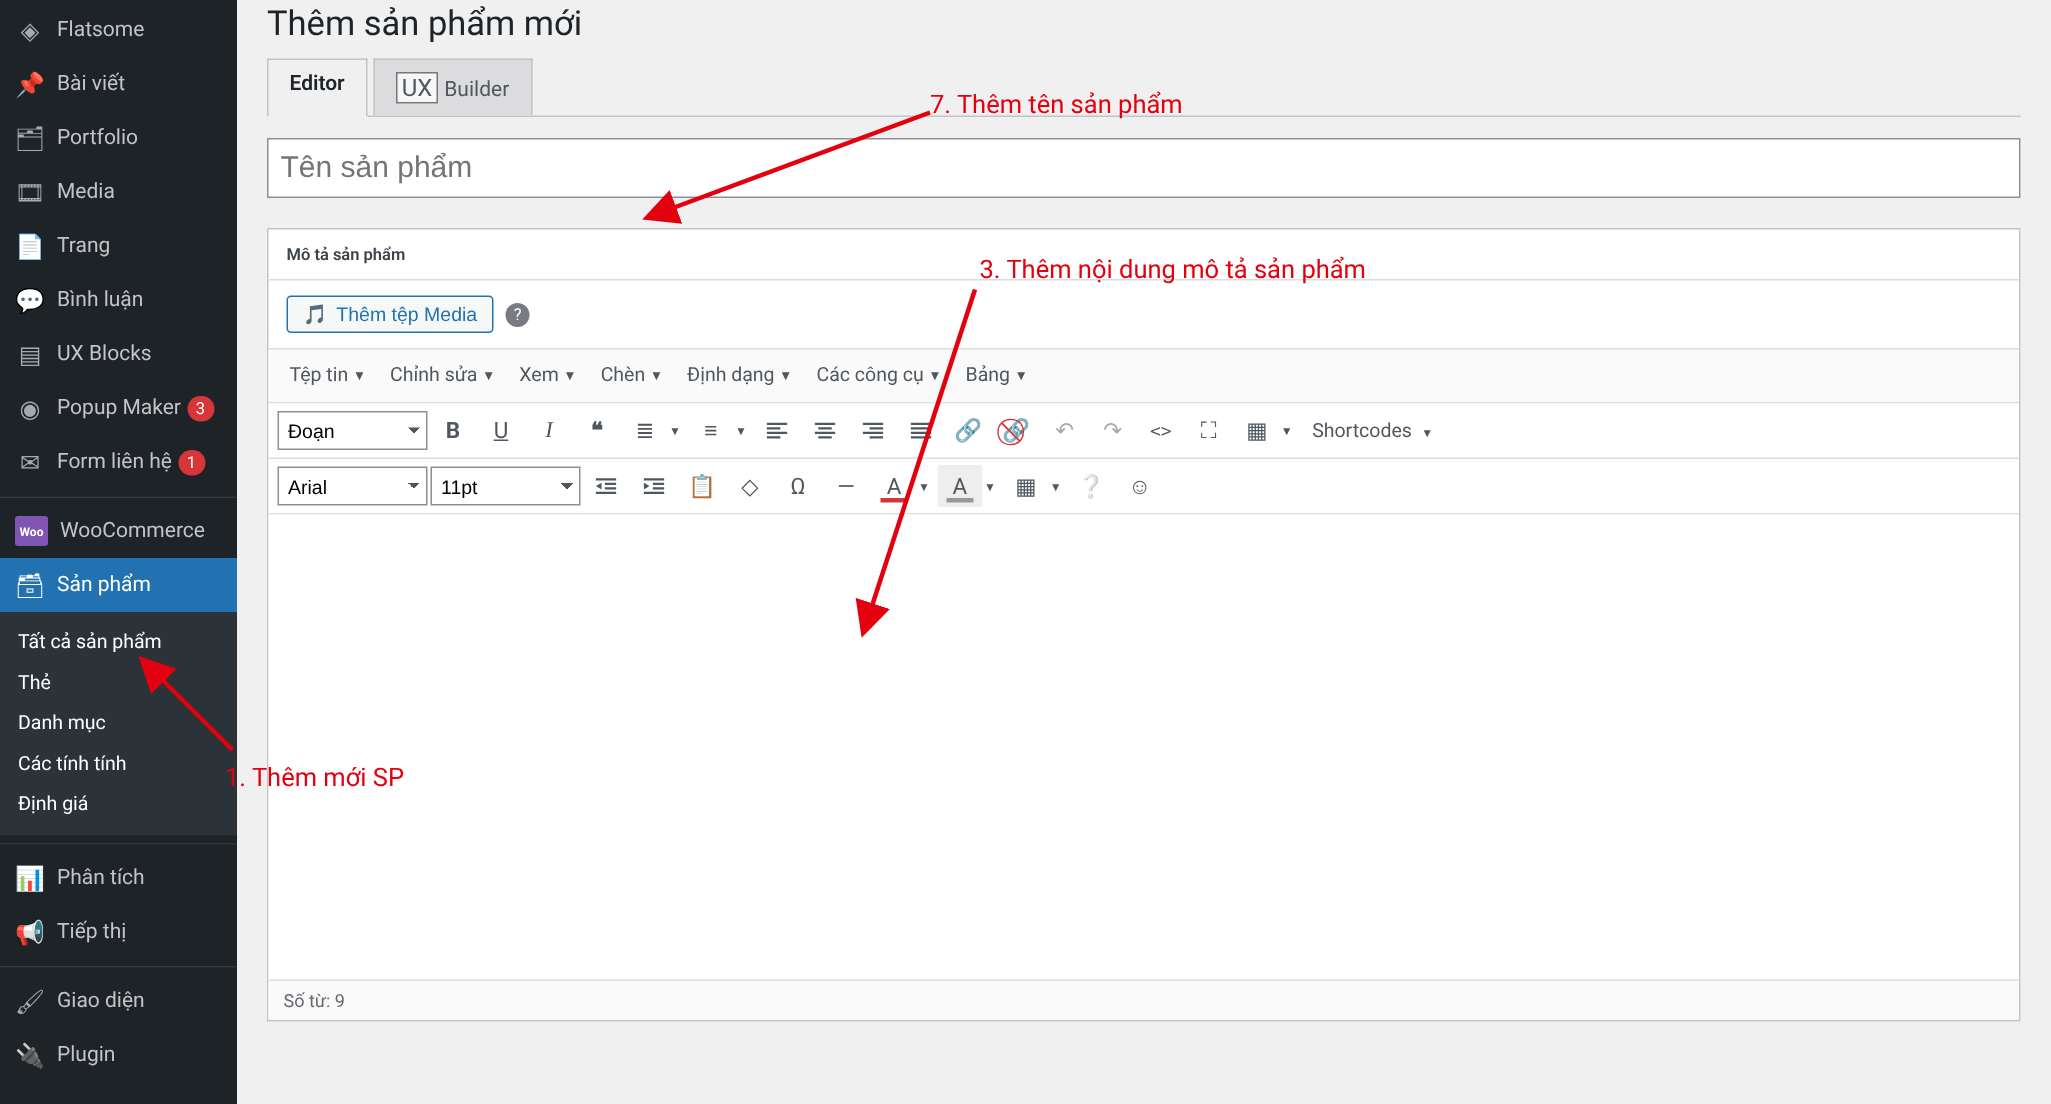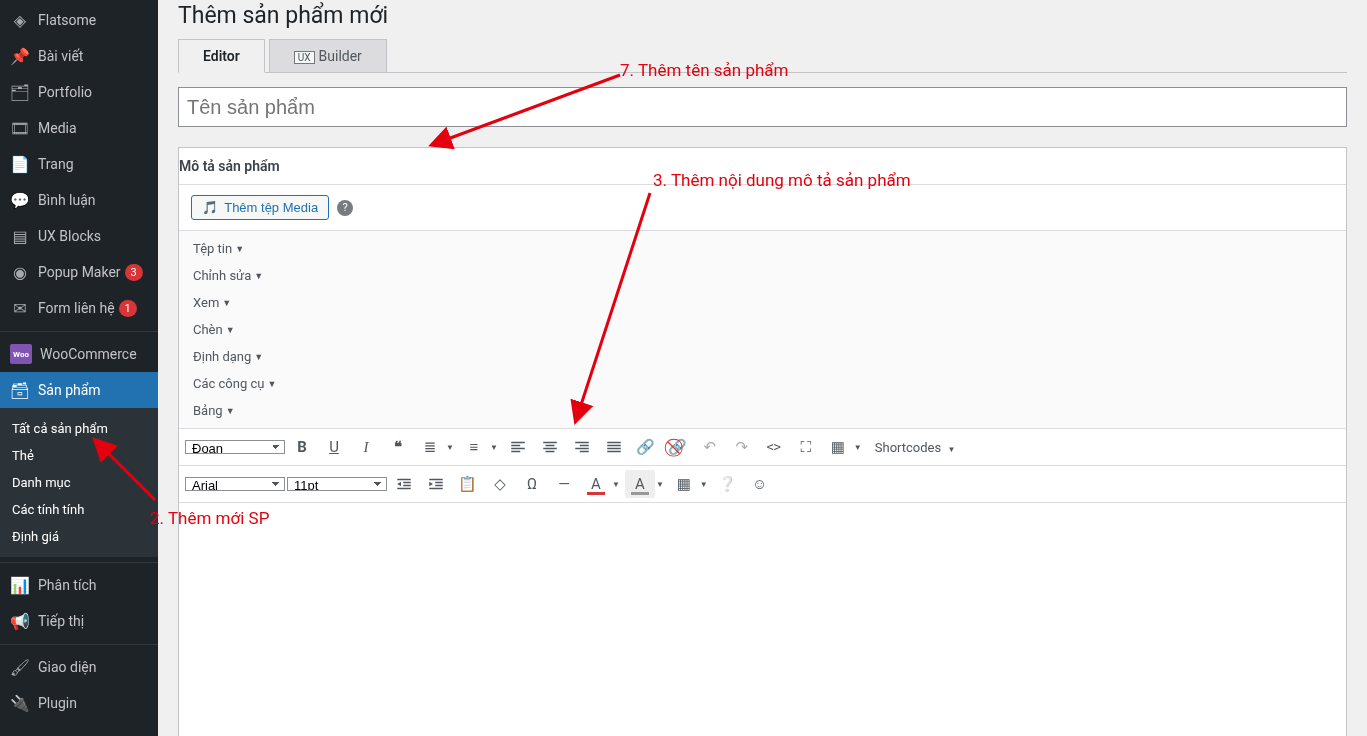--- a/index.html
+++ b/index.html
@@ -16,40 +16,40 @@
 .menu-arrow { position:absolute; right:-8px; top:50%; transform:translateY(-50%); width:0;height:0;border-top:8px solid transparent;border-bottom:8px solid transparent;border-right:8px solid #f0f0f1;}
 .submenu { background:#2c3338; padding:7px 0;}
 .submenu-item { padding:6px 12px; color:#ffffff; font-size:13px; cursor:pointer;}
 .submenu-item.current { color:#fff; font-weight:600;}
 .menu-sep { height:5px; border-top:1px solid #32373c; margin:5px 0 0 0;}
 
 
 #main { flex:1; background:#f0f0f1; padding:0 20px; overflow:auto;}
 h1.page-title { font-size:23px; font-weight:400; color:#1d2327; padding:2px 0 10px 0;}
 .tabs { display:flex; gap:0; margin-bottom:14px; border-bottom:1px solid #c3c4c7;}
-.tab { padding:8px 24px; background:#dcdcde; border:1px solid #c3c4c7; border-bottom:none; margin-right:4px; cursor:pointer; font-size:14px; color:#50575e;}
+.tab { padding:8px 14px; background:#dcdcde; border:1px solid #c3c4c7; border-bottom:none; margin-right:4px; cursor:pointer; font-size:14px; color:#50575e;}
 .tab.active { background:#f0f0f1; border-bottom:1px solid #f0f0f1; margin-bottom:-1px; color:#1d2327; font-weight:600;}
-.tab .ux-badge{ display:inline-block; border:1px solid #777; padding:0 3px; font-size:10px; margin-right:4px; background:#f6f7f7;}
+.tab .ux-badge{ display:inline-block; border:1px solid #777; padding:0 3px; font-size:16px; margin-right:4px; background:#f6f7f7;}
 .title-input { width:100%; padding:3px 8px; height:40px; font-size:20px; border:1px solid #8c8f94; background:#fff; outline:none;}
 .title-input::placeholder { color:#757575;}
 
 .postbox { background:#fff; border:1px solid #c3c4c7; margin-top:20px; }
-.postbox-header { padding:10px 0; border-bottom:1px solid #dcdcde; font-size:14px; font-weight:600;}
+.postbox-header { padding:10px 12px; border-bottom:1px solid #dcdcde; font-size:11px; font-weight:600;}
 .media-row { padding:10px 12px; display:flex; align-items:center; gap:8px;}
 .media-btn { display:inline-flex; align-items:center; gap:6px; background:#f6f7f7; border:1px solid #2271b1; color:#2271b1; padding:4px 10px; cursor:pointer; font-size:13px; border-radius:3px;}
 .help-circle{ width:16px;height:16px;border-radius:50%;background:#787c82;color:#fff;font-size:11px;display:inline-flex;align-items:center;justify-content:center;}
 
 
-.editor-menubar { border-top:1px solid #dcdcde; border-bottom:1px solid #dcdcde; padding:6px 8px; display:flex; gap:4px; flex-wrap:wrap; background:#fafafa;flex-direction:column;}
+.editor-menubar { border-top:1px solid #dcdcde; border-bottom:1px solid #dcdcde; padding:6px 8px; display:flex; gap:4px; flex-wrap:wrap; background:#fafafa;}
 .mbitem { padding:4px 6px; color:#50575e; cursor:pointer; font-size:13px; display:inline-flex; align-items:center; gap:3px;}
 .mbitem .caret{ font-size:9px;}
 
 
 .toolbar { border-bottom:1px solid #dcdcde; padding:4px 6px; display:flex; gap:2px; flex-wrap:wrap; align-items:center; background:#fff;}
-.tb-sel { height:14px; border:1px solid #8c8f94; background:#fff; padding:0 18px 0 6px; font-size:13px; min-width:100px; appearance:none; background-image:linear-gradient(45deg,transparent 50%,#555 50%),linear-gradient(135deg,#555 50%,transparent 50%); background-position:right 8px center,right 4px center; background-size:4px 4px,4px 4px; background-repeat:no-repeat;}
+.tb-sel { height:26px; border:1px solid #8c8f94; background:#fff; padding:0 18px 0 6px; font-size:13px; min-width:100px; appearance:none; background-image:linear-gradient(45deg,transparent 50%,#555 50%),linear-gradient(135deg,#555 50%,transparent 50%); background-position:right 8px center,right 4px center; background-size:4px 4px,4px 4px; background-repeat:no-repeat;}
 .tb-btn { width:30px; height:28px; display:inline-flex; align-items:center; justify-content:center; cursor:pointer; color:#50575e; font-size:15px; border-radius:2px;}
 .tb-btn svg{ width:18px;height:18px;fill:currentColor;}
 .tb-caret{ font-size:8px; margin-left:-4px; color:#50575e; cursor:pointer; padding:0 3px;}
 .shortcodes{ padding:0 8px; font-size:13px; color:#50575e; cursor:pointer;}
 .color-underline{ position:relative;}
 .color-underline::after{content:'';position:absolute;bottom:3px;left:6px;right:6px;height:3px;}
 .cu-red::after{ background:#d63638;}
 .cu-gray::after{ background:#999;}
 
 .editor-body { height:310px; background:#fff;}
@@ -249,21 +249,21 @@
 
   <div class="anno" style="left:150px; top:440px;">
     <svg width="10" height="70">
         <defs>
           <marker id="ah1" markerWidth="8" markerHeight="8" refX="2" refY="4" orient="auto">
             <path d="M0,0 L8,4 L0,8 z" fill="#e3000f"></path>
           </marker>
         </defs>
         <line x1="5" y1="60" x2="-45" y2="10" stroke="#e3000f" stroke-width="3" marker-end="url(#ah1)"></line>
       </svg>
-    <div style="margin-top:-6px;">2. Thêm mới SP</div>
+    <div style="margin-top:-6px;">1. Thêm mới SP</div>
   </div>
   <div class="anno" style="left:440px; top:60px;">
     <div style="position:absolute;left:180px;top:0;">7. Thêm tên sản phẩm</div>
     <svg width="200" height="90" style="position:absolute;left:0;top:10px;">
         <defs>
           <marker id="ah2" markerWidth="8" markerHeight="8" refX="2" refY="4" orient="auto">
             <path d="M0,0 L8,4 L0,8 z" fill="#e3000f"></path>
           </marker>
         </defs>
         <line x1="180" y1="5" x2="5" y2="70" stroke="#e3000f" stroke-width="3" marker-end="url(#ah2)"></line>

